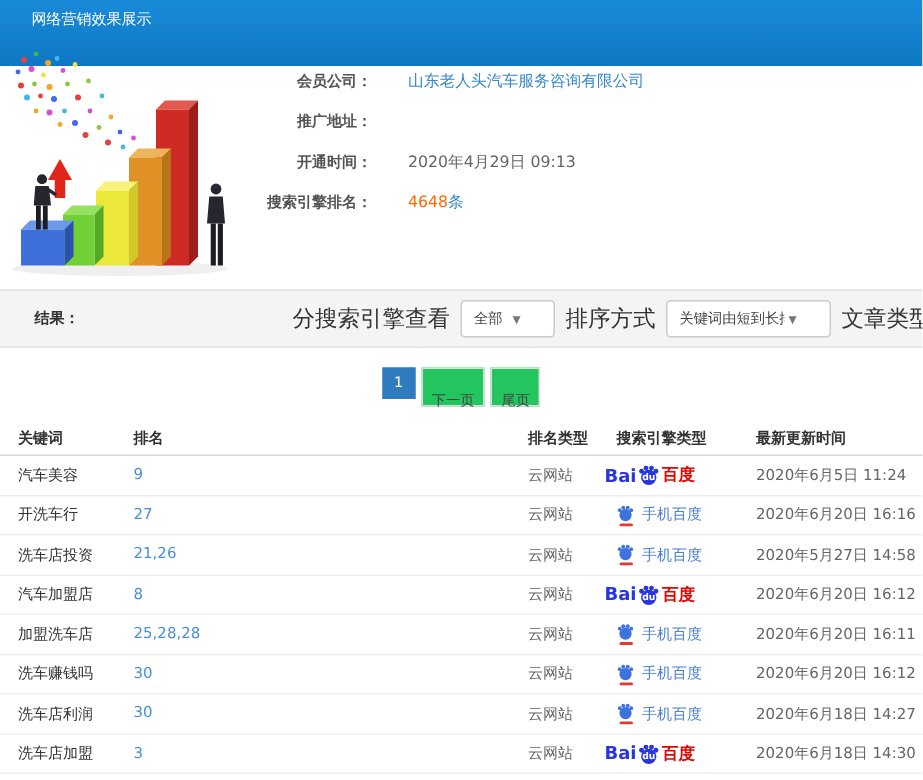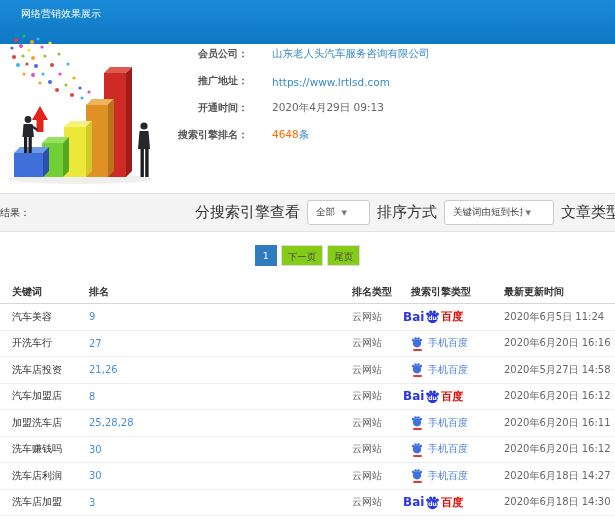--- a/index.html
+++ b/index.html
@@ -22,35 +22,35 @@
   .info-label{width:78px;text-align:right;color:#555;font-weight:bold}
   .info-value{margin-left:24px;font-size:10.5px}
   .link{color:#3789cb;cursor:pointer;text-decoration:none}
   .text-gray{color:#666}
   .orange{color:#ff6a00}
   .suffix-blue{color:#3789cb;cursor:pointer}
 
   
   .filter-bar{position:absolute;top:193px;left:0;width:615px;height:39px;
               background:#f4f4f4;border-top:1px solid #e2e2e2;border-bottom:1px solid #e2e2e2}
-  .result-label{position:absolute;left:0;top:0;line-height:37px;font-weight:normal;color:#333}
+  .result-label{position:absolute;left:23px;top:0;line-height:37px;font-weight:bold;color:#333}
   .filters{position:absolute;left:195px;top:0;height:37px;display:flex;align-items:center;gap:7px}
   .flabel{font-weight:normal;color:#333;font-size:15px;white-space:nowrap}
   .select{height:25px;background:#fff;border:1px solid #ccc;border-radius:3px;
           display:flex;align-items:center;padding:0 22px 0 8px;color:#444;cursor:pointer;
           font-size:9.5px;white-space:nowrap}
   .select .val{flex:1;overflow:hidden}
   .sel-engine{width:63px}.sel-sort{width:110px}.sel-type{width:54px}
   .caret{font-style:normal;font-size:7px;color:#777;margin-left:3px}
   .submit-btn{width:38px;height:25px;background:#fff;border:1px solid #ccc;border-radius:3px;
               color:#333;font-size:9.5px;cursor:pointer;font-family:inherit}
 
   
   .pagination{position:absolute;top:245px;left:0;width:615px;display:flex;justify-content:center;gap:4px}
-  .page-item{height:21px;line-height:19px;padding:1px 6px;border:1px solid #ddd;background:#84cc16;
+  .page-item{height:21px;line-height:19px;padding:12px 6px;border:1px solid #ddd;background:#22c55e;
              color:#444;cursor:pointer;font-size:9.5px}
   .page-item.active{width:22px;padding:0;text-align:center;background:#2e7bbd;border-color:#2e7bbd;color:#fff}
 
   
   .table{position:absolute;top:280px;left:0;width:615px}
   .trow{display:grid;grid-template-columns:77px 263px 59px 93px 123px;align-items:center;
         height:26.5px;border-bottom:1px solid #ededed}
   .thead{height:24px;font-weight:bold;color:#333;border-bottom:1px solid #d6d6d6}
   .td{padding-left:12px;overflow:hidden;white-space:nowrap}
   .rank{color:#4a90d9;cursor:pointer}
@@ -162,21 +162,20 @@
   </svg>
 </div>
 
 <div class="info-rows">
   <div class="info-row">
     <span class="info-label">会员公司：</span>
     <span class="info-value"><a class="link">山东老人头汽车服务咨询有限公司</a></span>
   </div>
   <div class="info-row">
     <span class="info-label">推广地址：</span>
-    <span class="info-value"><a class="link">https://www.lrtlsd.com</a></span>
   </div>
   <div class="info-row">
     <span class="info-label">开通时间：</span>
     <span class="info-value text-gray">2020年4月29日 09:13</span>
   </div>
   <div class="info-row">
     <span class="info-label">搜索引擎排名：</span>
     <span class="info-value">
       <span class="orange">4648</span><span class="suffix-blue">条</span>
     </span>

